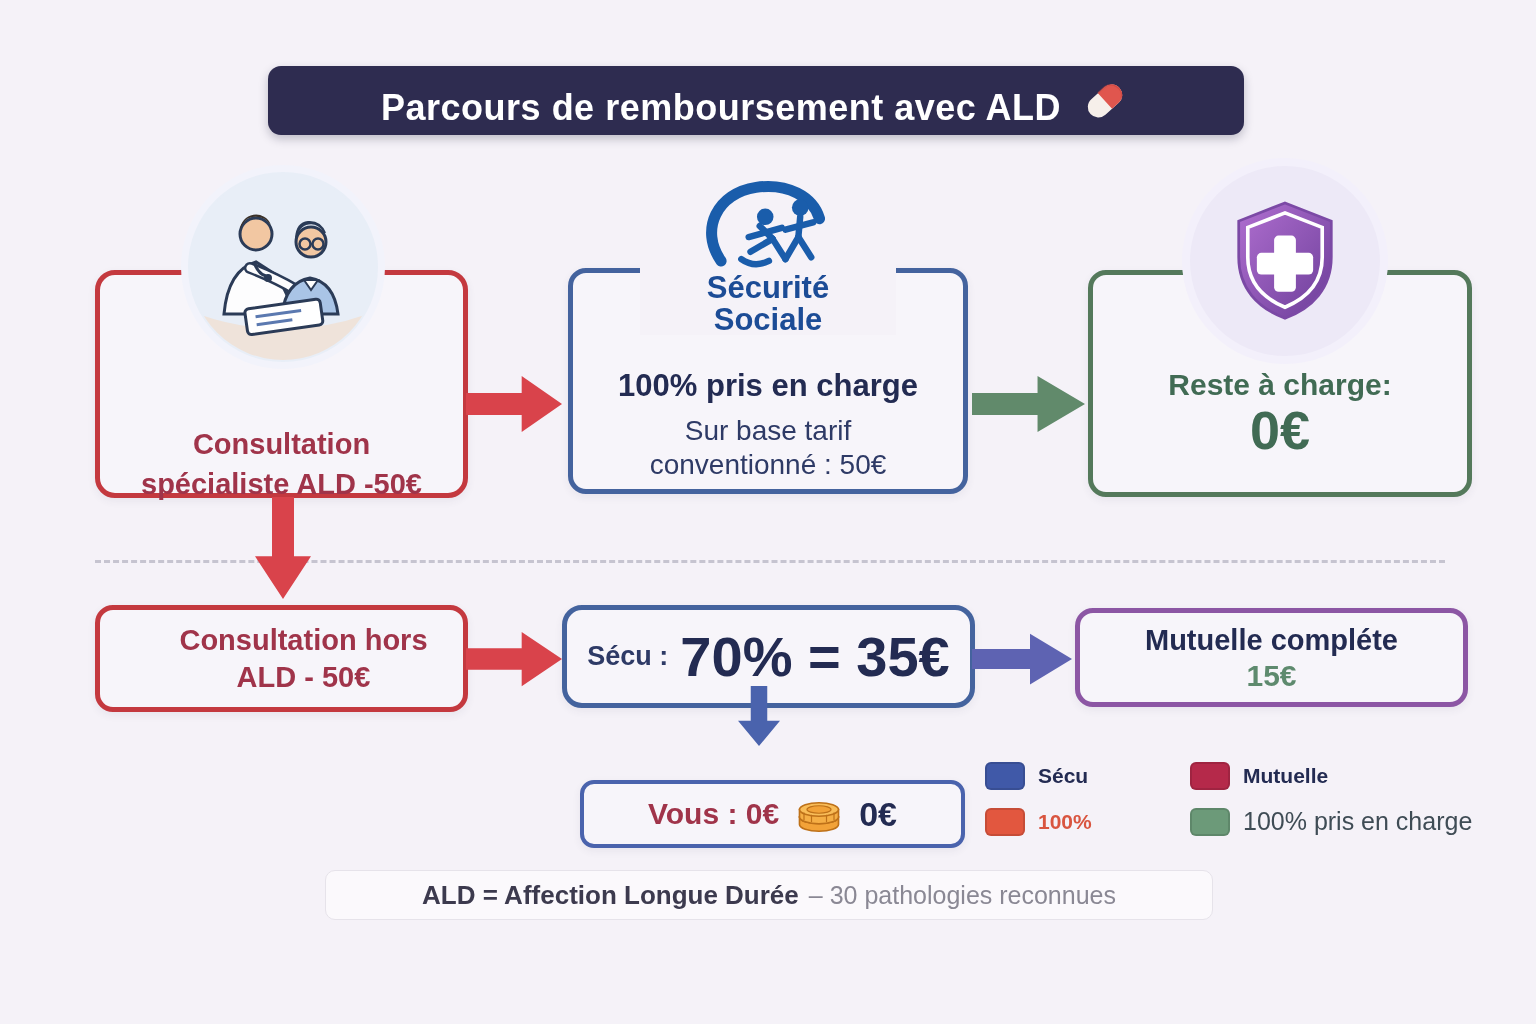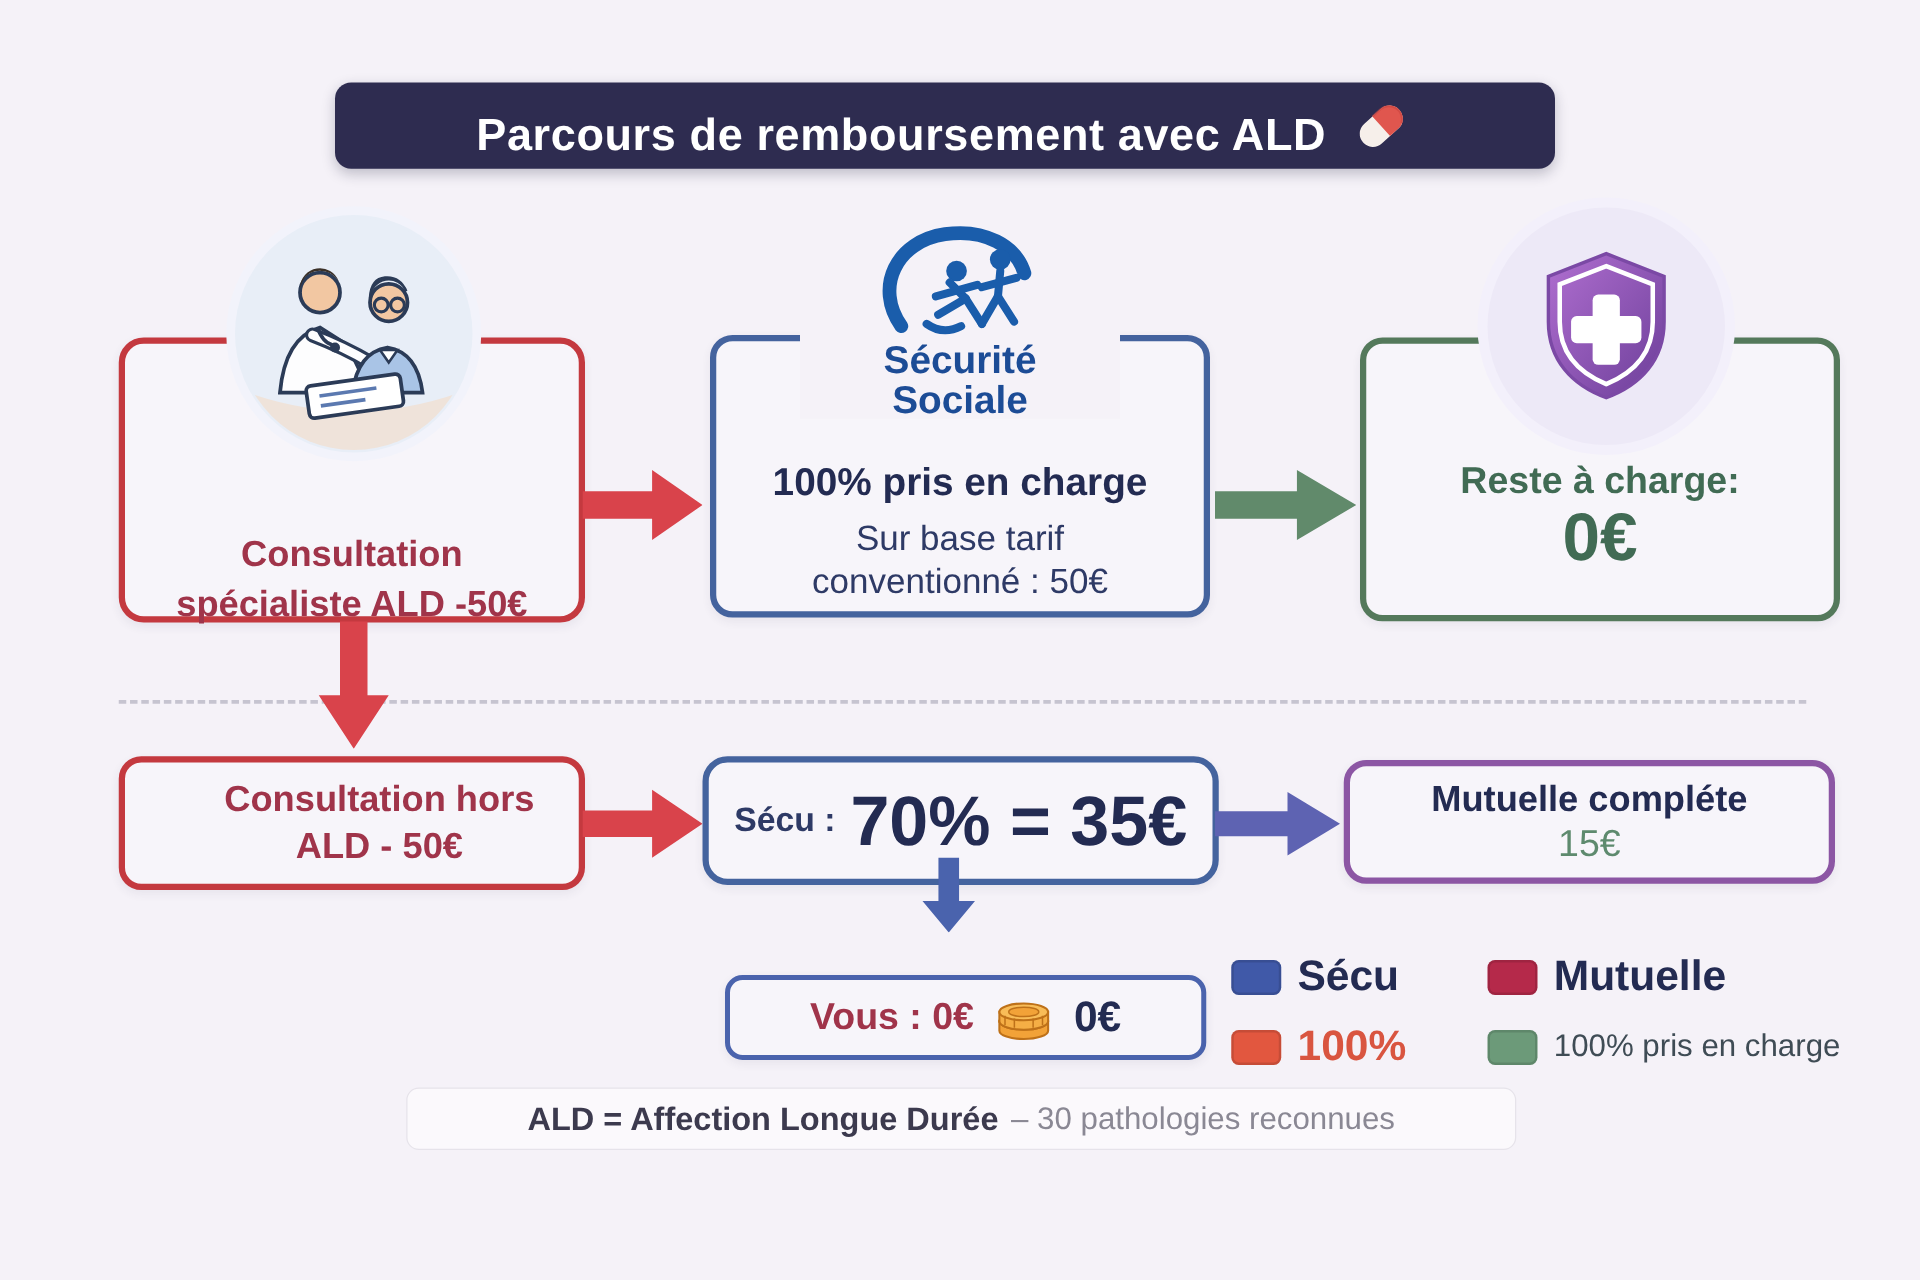--- a/index.html
+++ b/index.html
@@ -47,28 +47,28 @@
   .arrow{position:absolute;}
   .arrow svg{width:100%;height:100%;display:block;}
 
   .dashed{position:absolute;left:95px;top:560px;width:1350px;border-top:3px dashed var(--dashed_line);}
 
   .row-center{display:flex;align-items:center;justify-content:center;height:100%;}
 
   .secu-prefix{color:var(--navy_soft);font-size:27px;font-weight:700;margin-right:12px;}
   .secu-value{color:var(--navy_text);font-size:56px;font-weight:800;}
   .mut-line1{color:var(--navy_text);font-size:29px;font-weight:800;line-height:1.3;}
-  .mut-amount{color:var(--amount_green);font-size:30px;font-weight:400;text-align:center;}
+  .mut-amount{color:var(--amount_green);font-size:30px;font-weight:700;text-align:center;}
   .vous-label{color:var(--red_text);font-size:30px;font-weight:800;}
   .vous-amount{color:var(--navy_text);font-size:34px;font-weight:800;}
 
   .legend{position:absolute;left:985px;top:762px;display:grid;grid-template-columns:205px auto;row-gap:17px;column-gap:0;}
   .legend-item{display:flex;align-items:center;gap:13px;}
   .swatch{width:40px;height:28px;border-radius:6px;box-shadow:inset 0 0 0 2px rgba(0,0,0,.12);}
-  .legend-label{font-size:34px;font-weight:700;}
+  .legend-label{font-size:21px;font-weight:700;}
   .legend-label.reg{font-weight:400;font-size:25px;}
 
   .footer{position:absolute;left:325px;top:870px;width:888px;height:50px;background:#FBF9FC;
     border:1px solid #E6E3EA;border-radius:10px;display:flex;align-items:center;justify-content:center;gap:10px;}
   .footer .bold{color:var(--footer_dark);font-size:26px;font-weight:700;}
   .footer .light{color:var(--footer_light);font-size:25px;font-weight:400;}
 </style>
 </head>
 <body>
 

